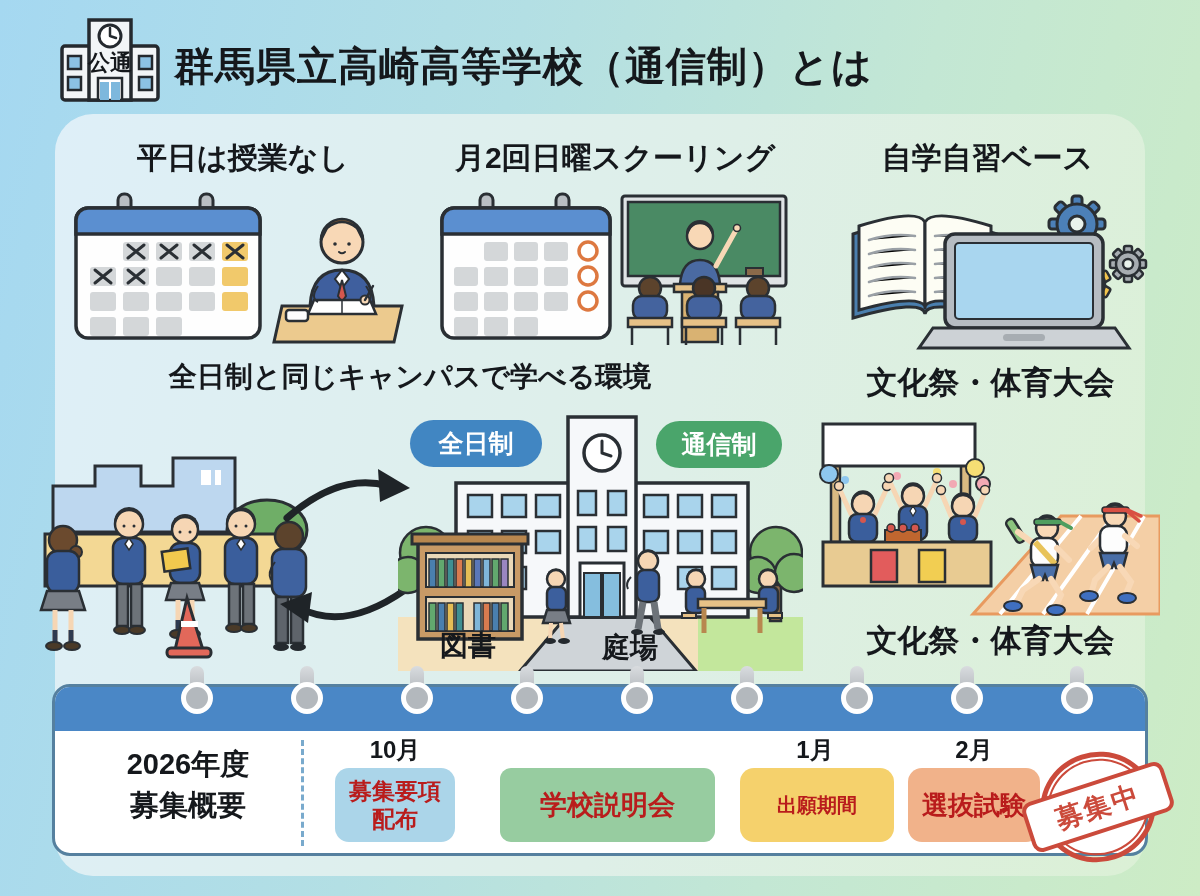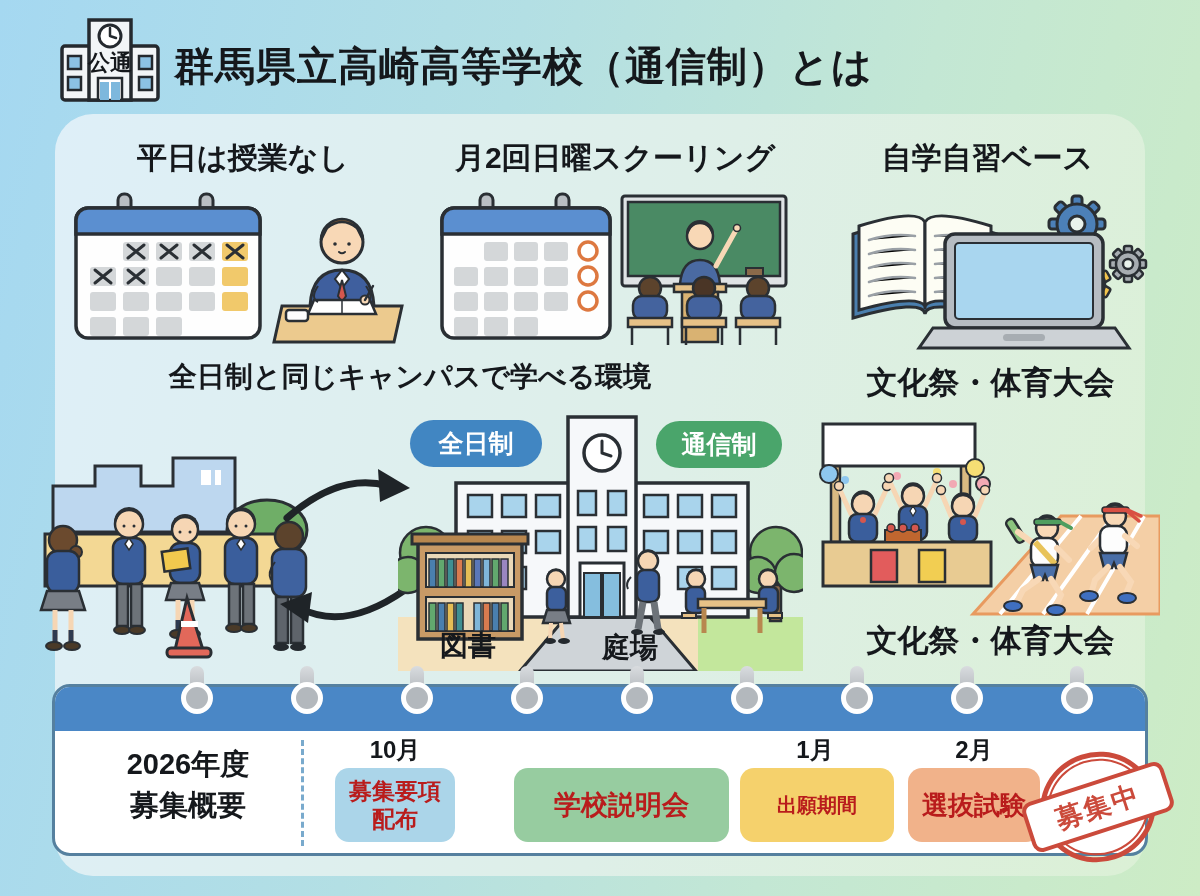--- a/index.html
+++ b/index.html
@@ -46,21 +46,21 @@
   .ring::after{content:"";position:absolute;left:-9px;top:16px;width:22px;height:22px;border-radius:50%;
         background:#b3b8bd;border:5px solid #ffffff;}
   .tl-title{position:absolute;left:72px;top:744px;width:232px;text-align:center;
             font-size:29px;font-weight:900;color:#15181c;line-height:41px;}
   .tl-div{position:absolute;left:301px;top:740px;height:106px;border-left:3px dashed #79aacd;}
   .tl-month{position:absolute;top:734px;text-align:center;font-size:24px;font-weight:900;color:#15181c;}
   .tm1{left:335px;width:120px;} .tm2{left:500px;width:215px;} .tm3{left:740px;width:150px;} .tm4{left:908px;width:132px;}
   .tl-box{position:absolute;top:768px;height:74px;border-radius:14px;text-align:center;color:#b91c1c;
           font-weight:700;display:flex;align-items:center;justify-content:center;white-space:pre-line;}
   .tb1{left:335px;width:120px;background:#abd5e9;font-size:23px;line-height:28px;}
-  .tb2{left:514px;width:215px;background:#97cca0;font-size:27px;}
+  .tb2{left:500px;width:215px;background:#97cca0;font-size:27px;border-radius:11px;}
   .tb3{left:740px;width:154px;background:#f5d16c;font-size:20px;}
   .tb4{left:908px;width:132px;background:#f1b28a;font-size:26px;}
 
   
   .stamp{position:absolute;left:1040px;top:752px;width:116px;height:110px;transform:rotate(-18deg);color:#cb4a3b;}
   .stamp-o{position:absolute;inset:0;border:5px solid #cb4a3b;border-radius:50%;}
   .stamp-i{position:absolute;inset:7px;border:2.5px solid #cb4a3b;border-radius:50%;}
   .stamp-band{position:absolute;left:-16px;right:-16px;top:50%;transform:translateY(-50%);height:44px;
               background:#fff;border:4px solid #cb4a3b;border-radius:10px;text-align:center;
               line-height:44px;font-size:27px;font-weight:900;letter-spacing:2px;color:#cb4a3b;}

